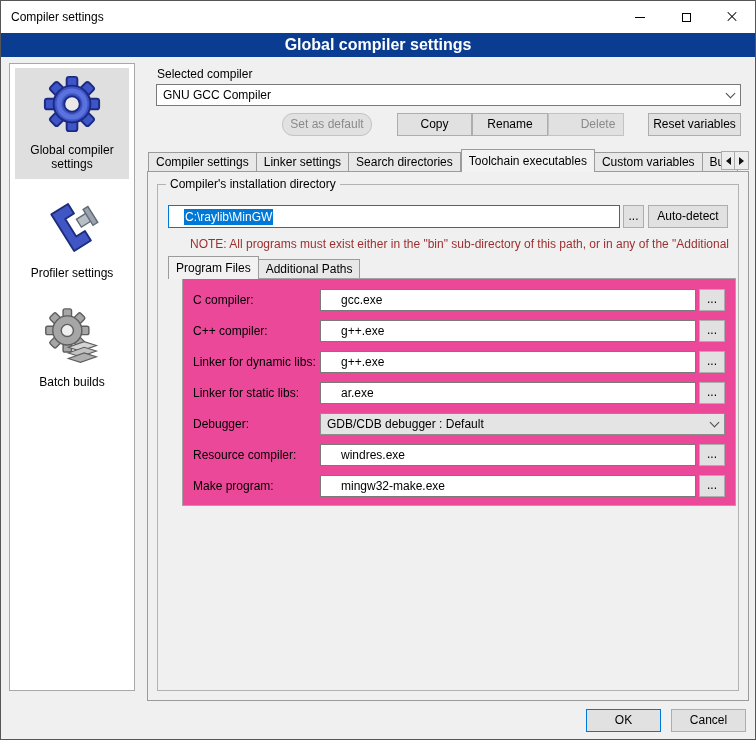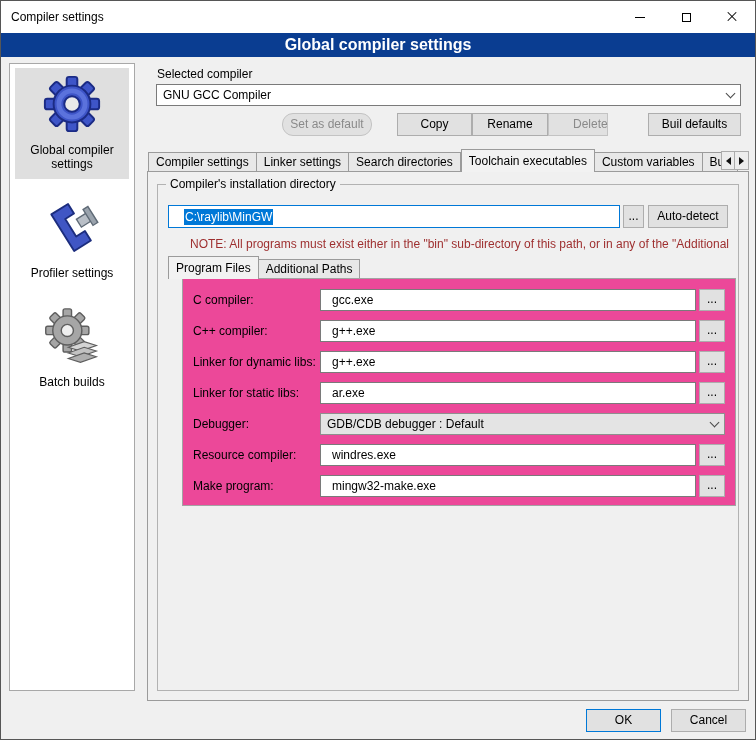--- a/index.html
+++ b/index.html
@@ -44,21 +44,21 @@
           transform:rotate(45deg); margin-top:-3px; }
 
   .btn { background:#E1E1E1; border:1px solid #ADADAD; font-family:inherit; font-size:12px;
          text-align:center; line-height:20px; height:23px; cursor:default; white-space:nowrap; }
   .btn.disabled { color:#8A8A8A; border-color:#C3C3C3; }
 
   .btn-row { position:absolute; left:155px; top:112px; width:585px; height:23px; display:flex; }
   .btn-setdefault { width:90px; margin-left:126px;border-radius:11px; }
   .btn-copy   { width:75px; margin-left:25px; }
   .btn-rename { width:76px; }
-  .btn-delete { width:60px;padding-left:24px; }
+  .btn-delete { width:76px;padding-left:24px; }
   .btn-reset  { width:93px; margin-left:auto; }
 
   
   .tabs { position:absolute; left:147px; top:148px; width:601px; height:23px;
           display:flex; align-items:flex-end; overflow:hidden; }
   .tab { height:20px; line-height:19px; padding:0 7px; background:#E8E8E8;
          border:1px solid #9B9B9B; border-left:none; flex-shrink:0; white-space:nowrap; cursor:default; }
   .tab:first-child { border-left:1px solid #9B9B9B; }
   .tab.active { height:23px; line-height:22px; background:#F2F2F2; border-bottom:none;
                 border-left:1px solid #9B9B9B; position:relative; z-index:3; }
@@ -88,21 +88,21 @@
           white-space:nowrap; overflow:hidden;margin-left:21px; }
 
   
   .inner-tabs { position:absolute; left:10px; top:71px; height:23px; display:flex; align-items:flex-end; }
   .inner-panel { position:absolute; left:24px; top:93px; right:2px; height:228px;
                  border:1px solid #a3a3a3; background:#ec4899; padding:10px; z-index:2; }
 
   .frow { display:flex; align-items:center; height:22px; margin-bottom:9px; }
   .frow:last-child { margin-bottom:0;margin-top:7px; }
   .flabel { width:127px; flex-shrink:0; white-space:nowrap; }
-  .txt { flex:1; height:22px; border:1px solid #7A7A7A; background:#fff; padding:0 11px;
+  .txt { flex:1; height:22px; border:1px solid #7A7A7A; background:#fff; padding:0 20px;
          font-family:inherit; font-size:12px; min-width:0; }
   .btn-sm { width:26px; height:22px; margin-left:3px; line-height:19px; flex-shrink:0; }
   .combo-grey { flex:1; height:22px; background:#E4E4E4; border:1px solid #8E8E8E;
                 display:flex; align-items:center; padding-left:6px; cursor:default; }
 
   
   .btn-ok { position:absolute; left:585px; top:708px; width:75px; border-color:var(--selection,#0078D7); }
   .btn-cancel { position:absolute; left:670px; top:708px; width:75px; }
 </style>
 </head>
@@ -190,21 +190,21 @@
           <span class="chev"></span>
         </span>
     </div>
   </div>
 
   <div class="btn-row">
     <div class="btn btn-setdefault disabled">Set as default</div>
     <div class="btn btn-copy">Copy</div>
     <div class="btn btn-rename">Rename</div>
     <div class="btn btn-delete disabled">Delete</div>
-    <div class="btn btn-reset">Buil defaults</div>
+    <div class="btn btn-reset">Reset variables</div>
   </div>
 
   <div class="tabs">
     <div class="tab">Compiler settings</div>
     <div class="tab">Linker settings</div>
     <div class="tab">Search directories</div>
     <div class="tab active">Toolchain executables</div>
     <div class="tab">Custom variables</div>
     <div class="tab">Buil</div>
     <div class="tab-scroll">

